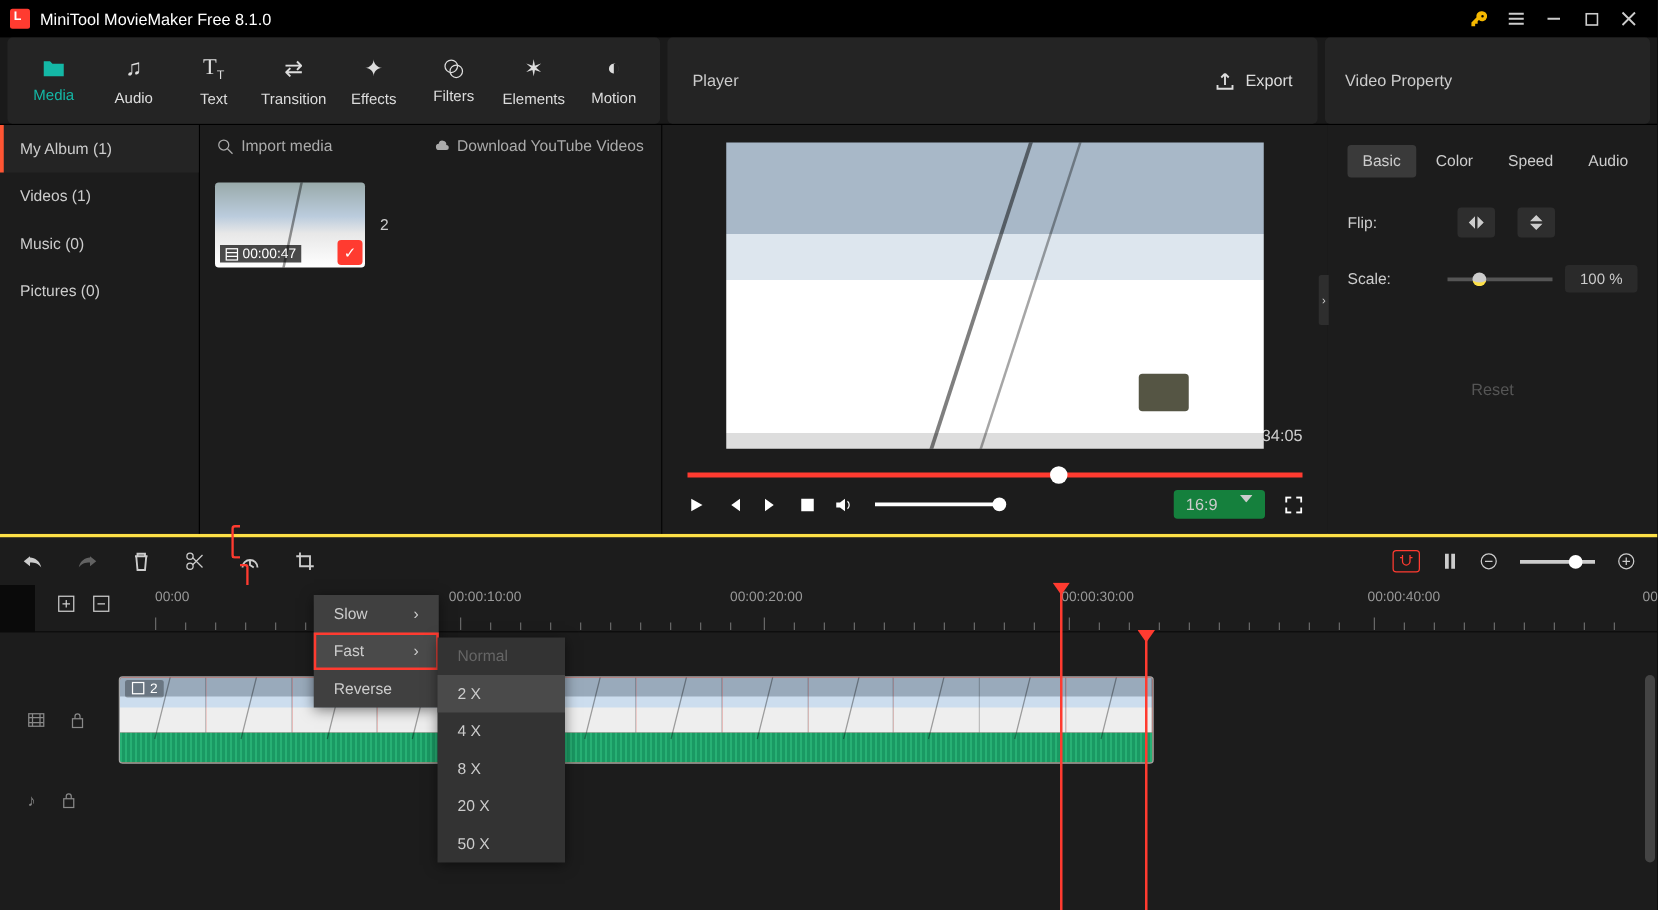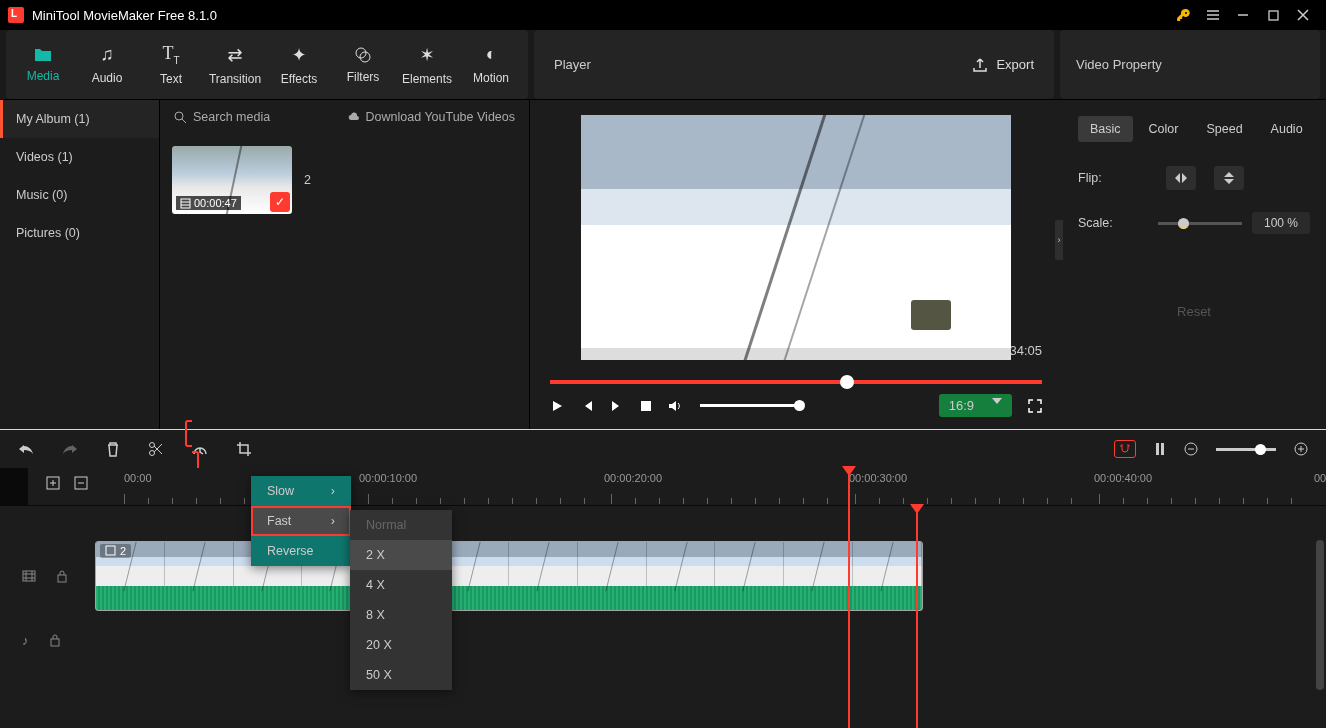--- a/index.html
+++ b/index.html
@@ -11,21 +11,21 @@
 .titlebar .win-btn { width: 30px; height: 30px; display: flex; align-items: center; justify-content: center; color: #ccc; cursor: pointer; }
 .titlebar .key { color: #f5b800; }
 .toolbar { height: 70px; background: #1a1a1a; display: flex; gap: 6px; padding: 0 6px; border-bottom: 1px solid #000; }
 .tool-panel { background: #242424; border-radius: 4px; display: flex; align-items: center; padding: 6px; }
 .tool-panel.main { gap: 2px; }
 .tool-item { width: 62px; height: 60px; display: flex; flex-direction: column; align-items: center; justify-content: center; color: #ddd; gap: 6px; cursor: pointer; border-radius: 3px; font-size: 12px;}
 .tool-item.active { color: #14b8a6; }
 .tool-item .ico { font-size: 18px; }
 .player-panel { flex: 1; display: flex; align-items: center; justify-content: space-between; padding: 0 20px; }
 .prop-panel { width: 260px; padding-left: 16px; display: flex; align-items: center;}
-.mid { height: 330px; display: flex; background: #141414; border-bottom: 1px solid #fde047;}
+.mid { height: 330px; display: flex; background: #141414; border-bottom: 3px solid #fde047;}
 .sidebar { width: 160px; background: #1c1c1c; border-right: 1px solid #000;}
 .sidebar .item { padding: 12px 16px; cursor: pointer; font-size: 12.5px; }
 .sidebar .item.active { border-left: 3px solid #ff5533; background: #242424; padding-left: 13px;}
 .media-area { width: 370px; background: #1c1c1c; border-right: 1px solid #000; }
 .media-top { height: 34px; display: flex; align-items: center; padding: 0 14px; gap: 8px; color: #aaa; font-size: 12.5px;}
 .media-top .search { flex:1; display:flex; align-items:center; gap:6px;}
 .media-top .dl { display:flex; align-items:center; gap:6px; cursor:pointer;}
 .media-grid { padding: 12px; display: flex; gap: 20px; }
 .import-box { width: 120px; height: 68px; border: 1px dashed #555; border-radius: 3px; display:flex; align-items:center; justify-content:center; color:#aaa; cursor:pointer;}
 .import-wrap { display:flex; flex-direction:row; align-items:center; gap:12px; color:#ccc; font-size:12.5px;}
@@ -79,21 +79,21 @@
 .track-head { width:96px; display:flex; align-items:center; gap:20px; padding-left:22px; color:#888;}
 .video-clip { position:absolute; left:96px; right:404px; top:6px; height:68px; background:#ff3b30; border-radius:2px; overflow:hidden; cursor:pointer; outline:1px solid rgba(255,255,255,.6);}
 .thumbs { height:44px; display:flex;}
 .thumb-seg { flex:1; background: linear-gradient(#9ab 0 35%, #cde 35% 55%, #eee 55% 100%); border-right:1px solid rgba(0,0,0,.2); position:relative;}
 .thumb-seg::before{ content:""; position:absolute; left:50%; top:-5px; width:1px; height:55px; background:rgba(0,0,0,.35); transform:rotate(14deg);}
 .wave { height:24px; background: #1a9963; background-image: repeating-linear-gradient(90deg, #27b074 0 2px, #1a9963 2px 4px);}
 .clip-lbl { position:absolute; left:4px; top:2px; background:rgba(0,0,0,.3); color:#fff; font-size:11px; padding:1px 5px; display:flex; gap:4px; z-index:2; border-radius:2px;}
 .audio-row { height:48px; display:flex; align-items:center;}
 .playhead { position:absolute; left:916px; top:0; width:2px; height:260px; background:#ff3b30; z-index:5;}
 .playhead::before { content:""; position:absolute; left:-6px; top:-2px; width:14px; height:10px; background:#ff3b30; clip-path: polygon(0 0, 100% 0, 50% 100%);}
-.speed-menu { position:absolute; left:251px; top:476px; width:100px; background:#0f766e; z-index:100; box-shadow:0 2px 10px rgba(0,0,0,.5);}
+.speed-menu { position:absolute; left:251px; top:476px; width:100px; background:#404040; z-index:100; box-shadow:0 2px 10px rgba(0,0,0,.5);}
 .speed-menu .mi { padding:8px 16px; display:flex; justify-content:space-between; align-items:center; cursor:pointer; font-size:12.5px;}
 .speed-menu .mi.hl { background:#4a4a4a; outline:2px solid #ff3b30; outline-offset:-2px;}
 .sub-menu { position:absolute; left:350px; top:510px; width:102px; background:#333; z-index:100; box-shadow:0 2px 10px rgba(0,0,0,.5);}
 .sub-menu .mi { padding:8px 16px; cursor:pointer; font-size:12.5px;}
 .sub-menu .mi.dis { color:#666; cursor:default;}
 .sub-menu .mi.sel { background:#4a4a4a;}
 .vscroll { position:absolute; right:2px; top:540px; width:8px; height:150px; background:#444; border-radius:4px;}
 .export-btn { display:flex; align-items:center; gap:8px; cursor:pointer; color:#ddd;}
 svg { display:block; }
 </style>
@@ -195,21 +195,21 @@
     <div class="item">Music (0)</div>
     <div class="item">Pictures (0)</div>
   </div>
   <div class="media-area">
     <div class="media-top">
       <div class="search">
         <svg width="13" height="13" viewBox="0 0 13 13">
             <circle cx="5" cy="5" r="4" fill="none" stroke="currentColor"></circle>
             <path stroke="currentColor" d="M8 8l4 4"></path>
           </svg>
-        <span>Search media</span>
+        <span>Import media</span>
       </div>
       <div class="dl">
         <svg width="14" height="12" viewBox="0 0 14 12">
             <path fill="currentColor" d="M11 5a3 3 0 00-6-1 2.5 2.5 0 00.5 5H11a2 2 0 000-4z"></path>
           </svg>
         <span>Download YouTube Videos</span>
       </div>
     </div>
     <div class="media-grid">
       <div class="import-wrap">
@@ -388,21 +388,21 @@
     <span class="tl-ico">
         <svg width="14" height="14" viewBox="0 0 14 14">
           <rect x="1" y="1" width="12" height="12" fill="none" stroke="currentColor"></rect>
           <path stroke="currentColor" d="M4 7h6"></path>
         </svg>
       </span>
   </div>
   <div class="ruler-track">
     <span class="tick-lbl" style="left:0">00:00</span>
     <span class="tick-lbl" style="left:235px">00:00:10:00</span>
-    <span class="tick-lbl" style="left:480px">00:00:20:00</span>
+    <span class="tick-lbl" style="left:460px">00:00:20:00</span>
     <span class="tick-lbl" style="left:725px">00:00:30:00</span>
     <span class="tick-lbl" style="left:970px">00:00:40:00</span>
     <span class="tick-lbl" style="left:1190px">00:00:50</span>
   </div>
   <div style="position:absolute; left:96px; right:0; top:24px;">
     <span class="tick major"></span><span class="tick"></span><span class="tick"></span><span class="tick"></span><span class="tick"></span><span class="tick"></span><span class="tick"></span><span class="tick"></span><span class="tick"></span><span class="tick"></span>
     <span class="tick major"></span><span class="tick"></span><span class="tick"></span><span class="tick"></span><span class="tick"></span><span class="tick"></span><span class="tick"></span><span class="tick"></span><span class="tick"></span><span class="tick"></span>
     <span class="tick major"></span><span class="tick"></span><span class="tick"></span><span class="tick"></span><span class="tick"></span><span class="tick"></span><span class="tick"></span><span class="tick"></span><span class="tick"></span><span class="tick"></span>
     <span class="tick major"></span><span class="tick"></span><span class="tick"></span><span class="tick"></span><span class="tick"></span><span class="tick"></span><span class="tick"></span><span class="tick"></span><span class="tick"></span><span class="tick"></span>
     <span class="tick major"></span><span class="tick"></span><span class="tick"></span><span class="tick"></span><span class="tick"></span><span class="tick"></span><span class="tick"></span><span class="tick"></span><span class="tick"></span><span class="tick"></span>

